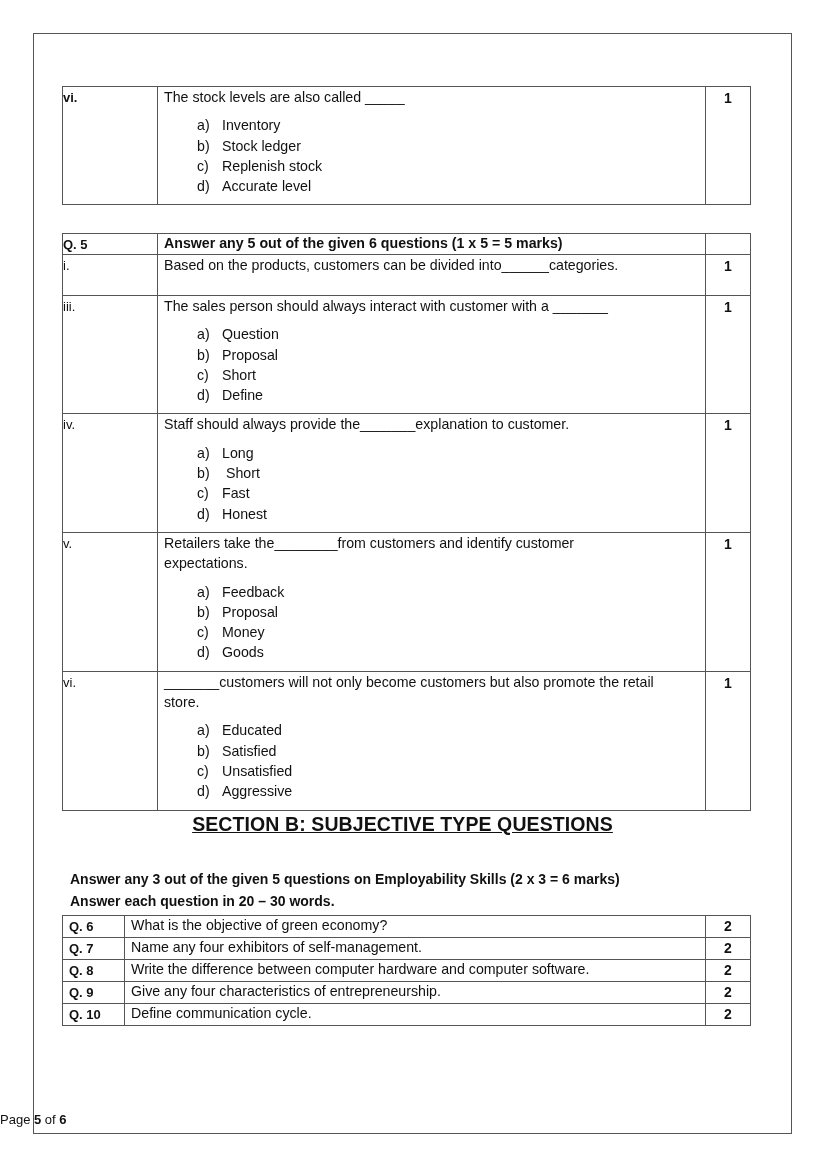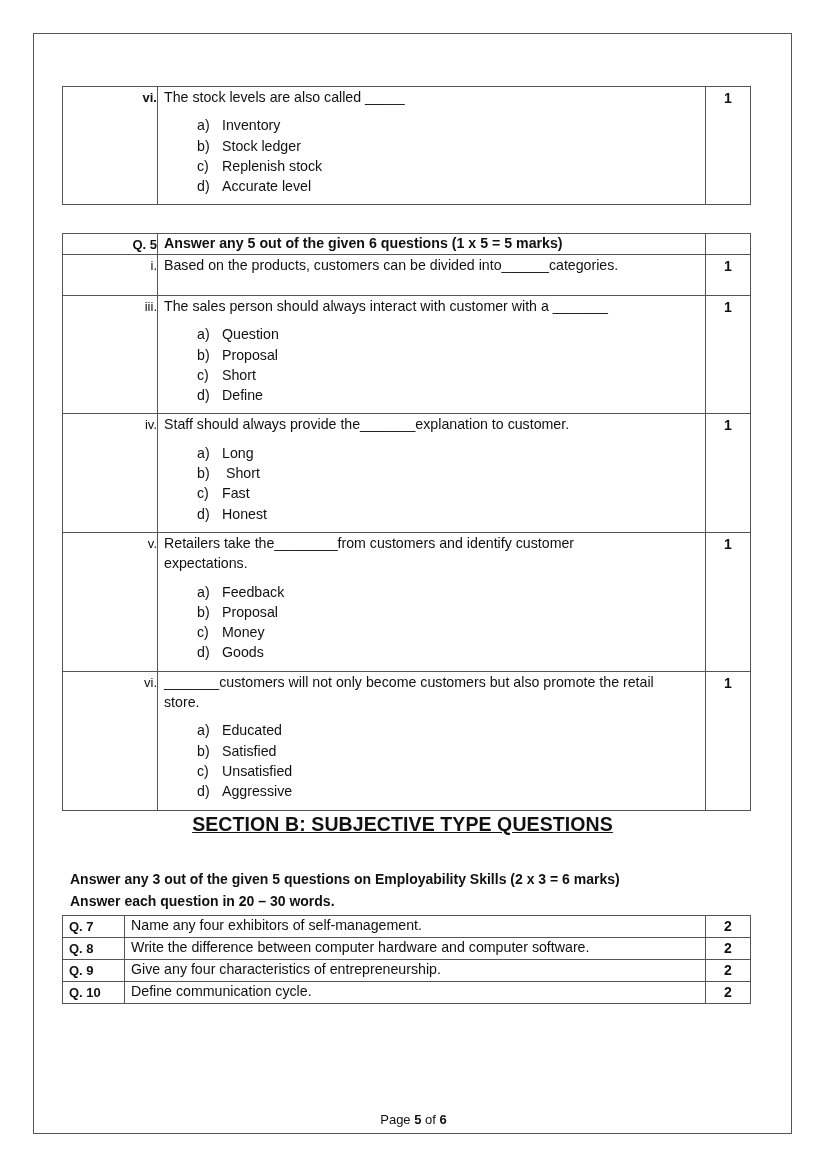--- a/index.html
+++ b/index.html
@@ -7,21 +7,21 @@
     width: 827px; height: 1169px; position: relative; overflow: hidden;
     font-family: "Liberation Sans", "DejaVu Sans", sans-serif;
     color: #111;
   }
   .page-frame {
     position: absolute; left: 33px; top: 33px; width: 759px; height: 1101px;
     border: 1.5px solid #555; box-sizing: border-box;
   }
   table { border-collapse: collapse; position: absolute; left: 62px; width: 688px; table-layout: fixed; }
   td { border: 1.5px solid #555; vertical-align: top; padding: 0; font-size: 14.2px; line-height: 20.3px; }
-  .num { text-align: right; font-size: 13px; padding-top: 1px; }
+  .num { text-align: left; font-size: 13px; padding-top: 1px; }
   .num-bold { font-weight: bold; }
   .qtext { padding-left: 6px; }
   .marks { text-align: center; font-weight: bold; font-size: 14px; padding-top: 1px; }
   .opts { margin: 8px; padding: 0; list-style: none; }
   .opts li { padding-left: 25px; }
   .opts .lbl { display: inline-block; width: 25px; }
   .hdr td { font-weight: bold; line-height: 19px; }
 
   #tbl-q4 { top: 86px; }
   #tbl-q5 { top: 233px; border-radius: 27px; }
@@ -30,21 +30,21 @@
   #tbl-b td { line-height: 19.6px; height: 20px; }
   #tbl-b .num { text-align: left; padding-left: 6px; font-weight: bold; font-size: 13px; }
 
   .section-title {
     position: absolute; left: 0; width: 805px; top: 813px; text-align: center;
     font-weight: bold; font-size: 19.5px; text-decoration: underline; letter-spacing: 0.1px;
   }
   .instr { position: absolute; left: 70px; font-weight: bold; font-size: 14px; }
   #instr1 { top: 871px; }
   #instr2 { top: 893px; }
-  .footer { position: absolute; left: 0; width: 827px; top: 1112px; text-align: center; font-size: 13px; }
+  .footer { position: absolute; left: 0; width: 827px; top: 1112px; font-size: 13px; }
   .footer b { font-weight: bold; }
 </style>
 </head>
 <body>
 
 <div class="page-frame"></div>
 
 <table id="tbl-q4">
   <colgroup>
       <col style="width:95px">
@@ -148,20 +148,25 @@
 <div class="instr" id="instr1">Answer any 3 out of the given 5 questions on Employability Skills (2 x 3 = 6 marks)</div>
 <div class="instr" id="instr2">Answer each question in 20 – 30 words.</div>
 
 <table id="tbl-b">
   <colgroup>
       <col style="width:62px">
       <col style="width:581px">
       <col style="width:45px">
     </colgroup>
   <tbody>
+      <tr>
+    <td class="num">Q. 6</td>
+    <td class="qtext">What is the objective of green economy?</td>
+    <td class="marks">2</td>
+  </tr>
   <tr>
     <td class="num">Q. 7</td>
     <td class="qtext">Name any four exhibitors of self-management.</td>
     <td class="marks">2</td>
   </tr>
   <tr>
     <td class="num">Q. 8</td>
     <td class="qtext">Write the difference between computer hardware and computer software.</td>
     <td class="marks">2</td>
   </tr>

